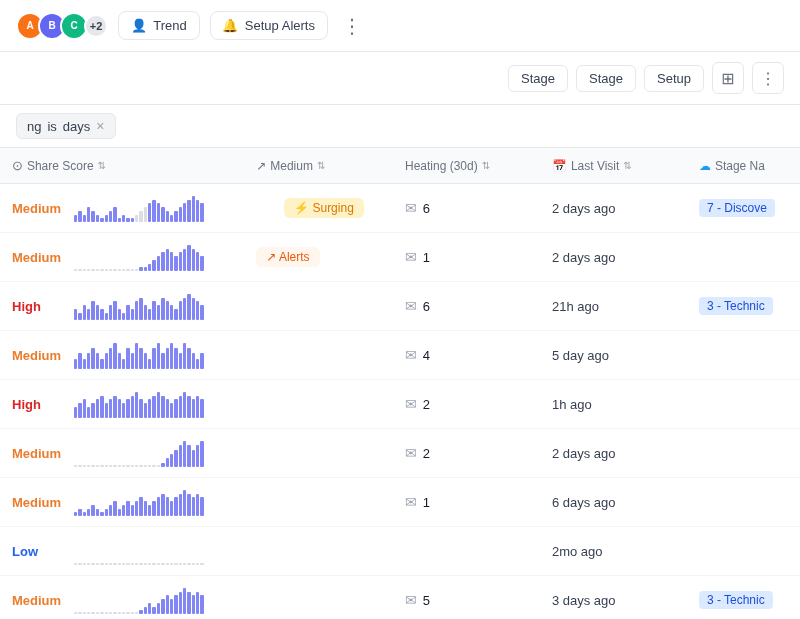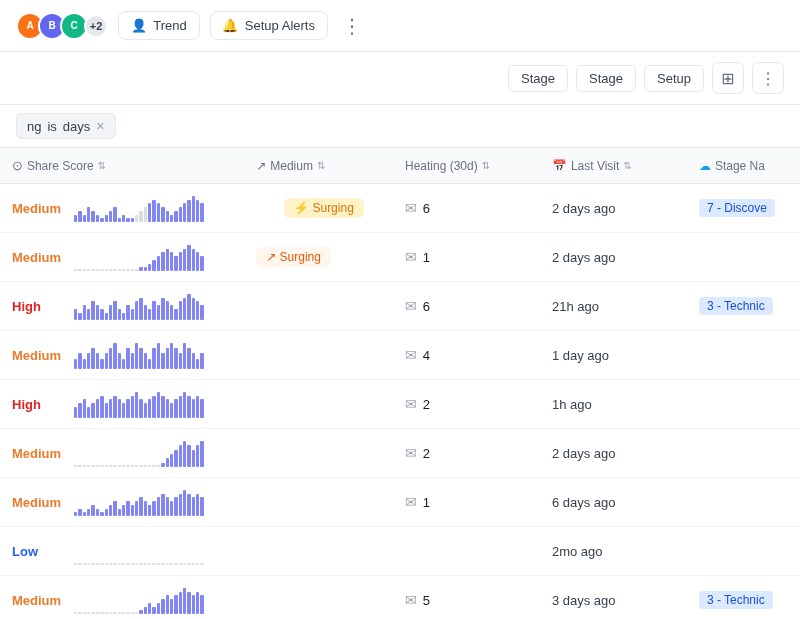--- a/index.html
+++ b/index.html
@@ -240,21 +240,21 @@
                 <div class="mini-bar " style="height:15px;"></div>
                 <div class="mini-bar " style="height:19px;"></div>
                 <div class="mini-bar " style="height:22px;"></div>
                 <div class="mini-bar " style="height:26px;"></div>
                 <div class="mini-bar " style="height:22px;"></div>
                 <div class="mini-bar " style="height:19px;"></div>
                 <div class="mini-bar " style="height:15px;"></div>
               </div>
       </div>
     </td>
-    <td><span class="trend-badge trend-heating">↗ Surging</span></td>
+    <td><span class="trend-badge trend-heating">↗ Alerts</span></td>
     <td>
             <div class="visitors-cell">
               <span class="mail-icon">✉</span>
               <span>1</span>
             </div>
           </td>
     <td class="last-visit">2 days ago</td>
     <td></td>
   </tr>
         <tr>
@@ -343,21 +343,21 @@
               </div>
       </div>
     </td>
     <td></td>
     <td>
             <div class="visitors-cell">
               <span class="mail-icon">✉</span>
               <span>4</span>
             </div>
           </td>
-    <td class="last-visit">1 day ago</td>
+    <td class="last-visit">5 day ago</td>
     <td></td>
   </tr>
         <tr>
     <td>
       <div class="intent-score">
         <span class="score-label high">High</span>
         <div class="mini-chart">
                 <div class="mini-bar " style="height:11px;"></div>
                 <div class="mini-bar " style="height:15px;"></div>
                 <div class="mini-bar " style="height:19px;"></div>

